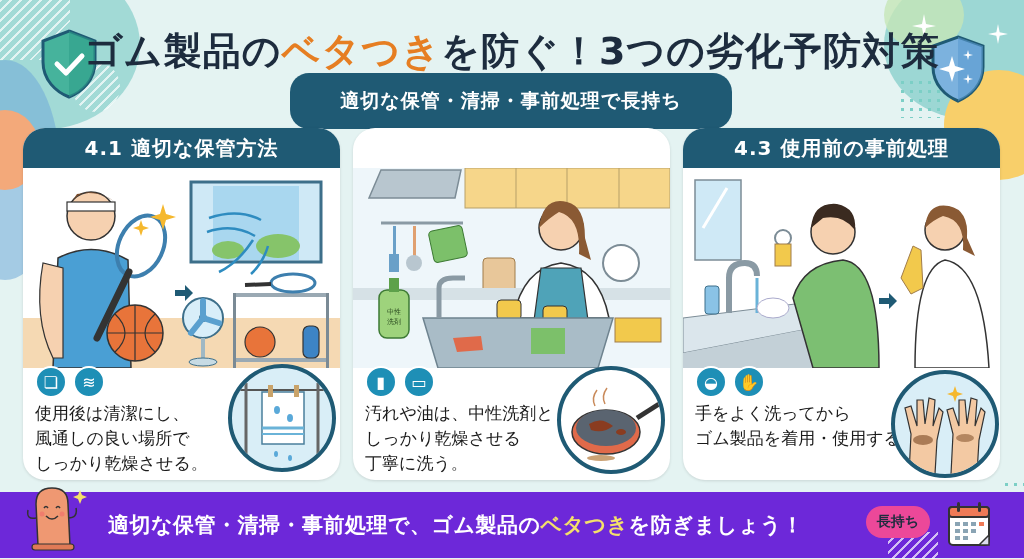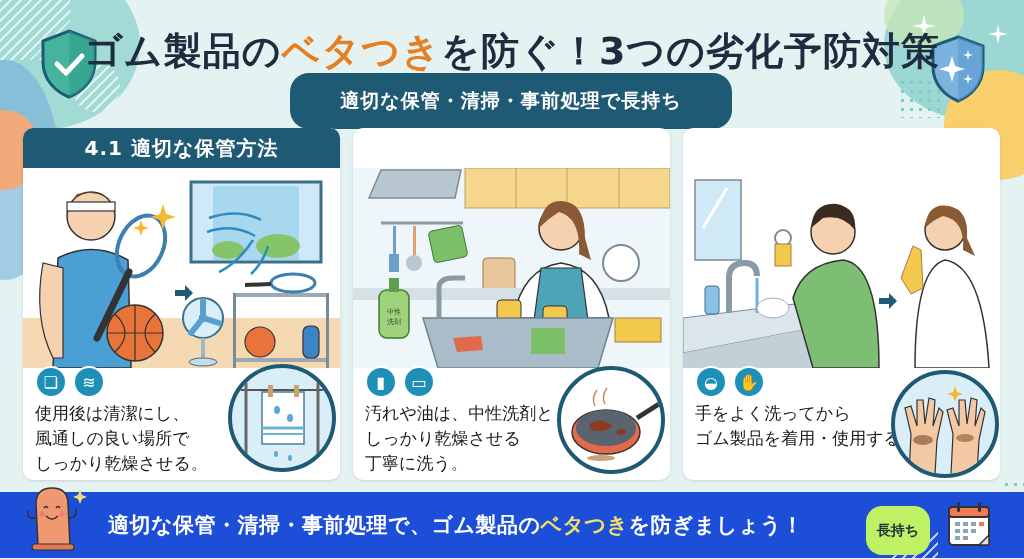--- a/index.html
+++ b/index.html
@@ -11,31 +11,31 @@
 .blob3{left:-30px;top:110px;width:70px;height:80px;background:#f3a97a}
 .blob4{right:-40px;top:-30px;width:180px;height:150px;background:#6cc4c0;opacity:.6}
 .blob5{right:-30px;top:70px;width:110px;height:110px;background:#f8cf6a}
 .blob6{right:60px;top:-20px;width:80px;height:70px;background:#c6e6b7;opacity:.8}
 .stripes{position:absolute;background:repeating-linear-gradient(135deg,rgba(255,255,255,.7) 0 2px,transparent 2px 7px)}
 .dots{position:absolute;background-image:radial-gradient(#7ccfc6 1.6px,transparent 1.8px);background-size:9px 9px}
 .shield{position:absolute}
 .title{position:absolute;left:0;right:0;top:26px;text-align:center;font-weight:bold;font-size:38px;color:#1d2c3e;letter-spacing:1px}
 .title .accent{color:#e67e22}
 .subtitle-pill{position:absolute;left:290px;top:73px;width:442px;height:56px;border-radius:19px;background:#1f5a74;color:#fff;font-weight:bold;font-size:19px;display:flex;align-items:center;justify-content:center;letter-spacing:1px}
-.panel{position:absolute;top:128px;width:317px;height:352px;background:#fff;border-radius:10px;overflow:hidden;box-shadow:0 1px 3px rgba(0,0,0,.12)}
+.panel{position:absolute;top:128px;width:317px;height:352px;background:#fff;border-radius:22px;overflow:hidden;box-shadow:0 1px 3px rgba(0,0,0,.12)}
 .panel-header{height:40px;background:#1f5a74;color:#fff;font-weight:bold;font-size:20px;display:flex;align-items:center;justify-content:center;letter-spacing:1px}
 .scene{position:absolute;left:0;top:40px;width:100%;height:200px;overflow:hidden}
 .panel-icons{position:absolute;left:12px;top:238px;display:flex;gap:6px}
 .panel-icon{width:32px;height:32px;border-radius:50%;background:#1e8fb6;border:2px solid #fff;display:flex;align-items:center;justify-content:center;color:#fff;font-size:16px}
 .panel-text{position:absolute;left:12px;top:273px;font-weight:normal;font-size:17px;line-height:25px;color:#1a1a1a;white-space:pre-line}
 .circle-inset{position:absolute;width:108px;height:108px;border-radius:50%;border:4px solid #1f5a74;background:#d9eef7;overflow:hidden}
-.footer{position:absolute;left:0;top:492px;width:1024px;height:66px;background:#1d4ed8}
+.footer{position:absolute;left:0;top:492px;width:1024px;height:66px;background:#6d28d9}
 .footer-text{position:absolute;left:108px;top:19px;color:#fff;font-weight:bold;font-size:21px;letter-spacing:.5px;white-space:nowrap}
 .footer-text .accent{color:#f4e06a}
-.bubble{position:absolute;left:866px;top:506px;width:64px;height:49px;background:#bef264;border-radius:16px;font-weight:bold;font-size:14px;color:#1d2c3e;display:flex;align-items:center;justify-content:center}
+.bubble{position:absolute;left:866px;top:506px;width:64px;height:32px;background:#ec4899;border-radius:16px;font-weight:bold;font-size:14px;color:#1d2c3e;display:flex;align-items:center;justify-content:center}
 </style>
 </head>
 <body>
 
 <div class="bg-blob blob1"></div>
 <div class="bg-blob blob2"></div>
 <div class="bg-blob blob3"></div>
 <div class="bg-blob blob4"></div>
 <div class="bg-blob blob6"></div>
 <div class="bg-blob blob5"></div>
@@ -185,20 +185,21 @@
       <path d="M28 54 Q40 46 52 56 Q42 64 30 60 Z" fill="#8a3c20"></path>
       <ellipse cx="60" cy="62" rx="5" ry="3" fill="#8a3c20"></ellipse>
       <line x1="76" y1="48" x2="98" y2="34" stroke="#333" stroke-width="5"></line>
       <path d="M34 36 Q30 28 36 20 M44 34 Q40 26 46 18" stroke="#c98a5a" stroke-width="1.5" fill="none"></path>
       <ellipse cx="40" cy="88" rx="14" ry="3" fill="#b57a3a" opacity=".7"></ellipse>
     </svg>
   </div>
 </div>
 
 <div class="panel" style="left:683px">
+  <div class="panel-header">4.3 使用前の事前処理</div>
   <svg class="scene" viewBox="0 0 317 200">
     <rect x="0" y="0" width="317" height="200" fill="#fff"></rect>
     <rect x="12" y="12" width="46" height="80" fill="#cfe9f6" stroke="#7c8c96" stroke-width="1.5"></rect>
     <line x1="20" y1="60" x2="44" y2="20" stroke="#fff" stroke-width="3"></line>
     <circle cx="100" cy="70" r="8" fill="none" stroke="#7c8c96" stroke-width="2"></circle>
     <rect x="92" y="76" width="16" height="22" fill="#f2c94c" stroke="#a07c4a"></rect>
 
     <path d="M0 150 L120 135 L130 160 L0 185 Z" fill="#dbe6ec" stroke="#7c8c96"></path>
     <path d="M0 185 L130 160 L130 200 L0 200 Z" fill="#c3d0d7"></path>
     <path d="M46 145 L46 110 Q46 95 62 95 Q74 95 74 108" stroke="#8a9aa4" stroke-width="6" fill="none"></path>

